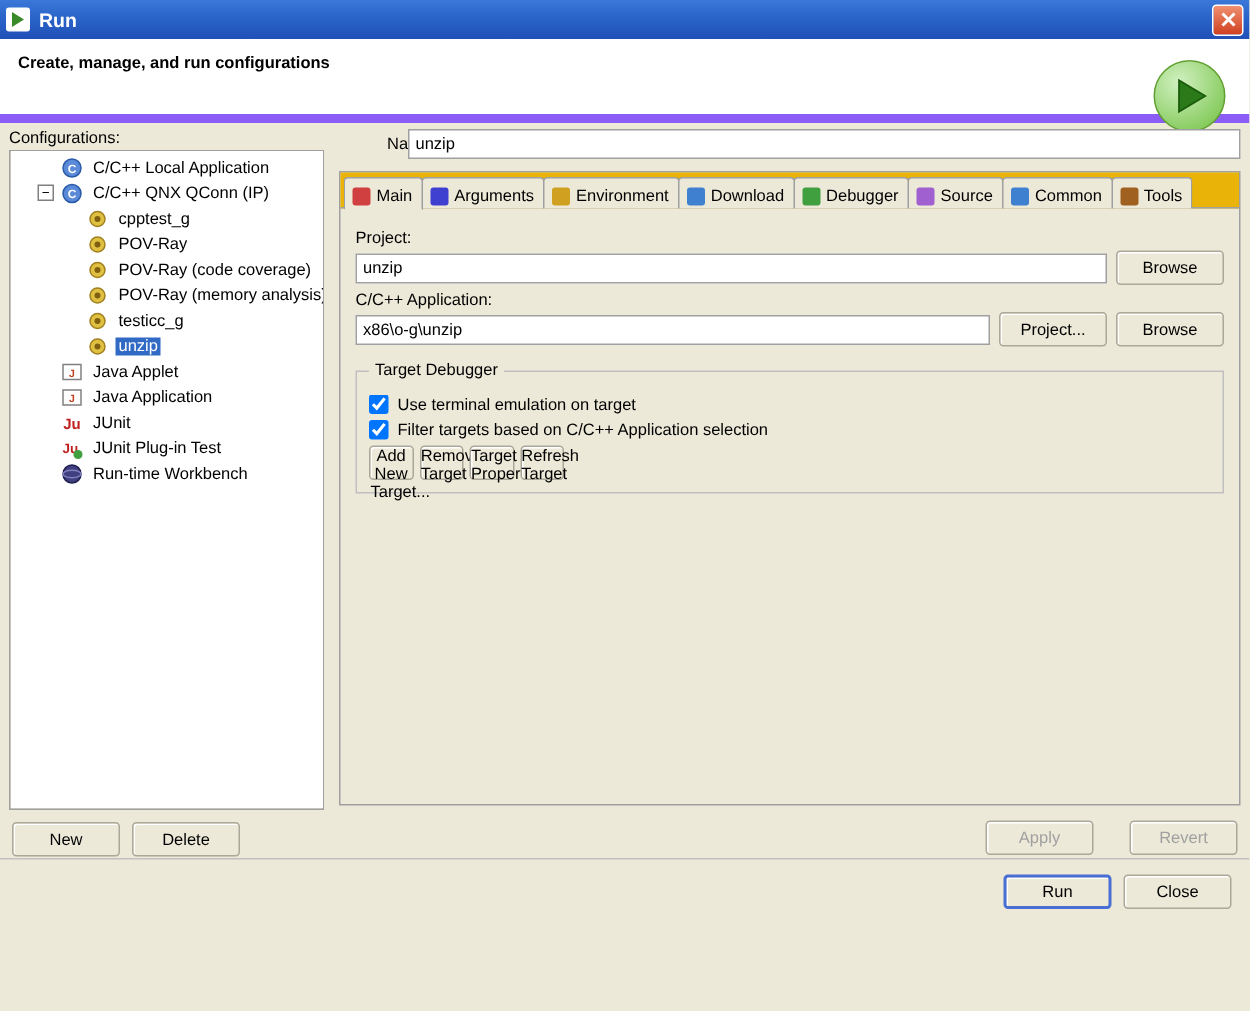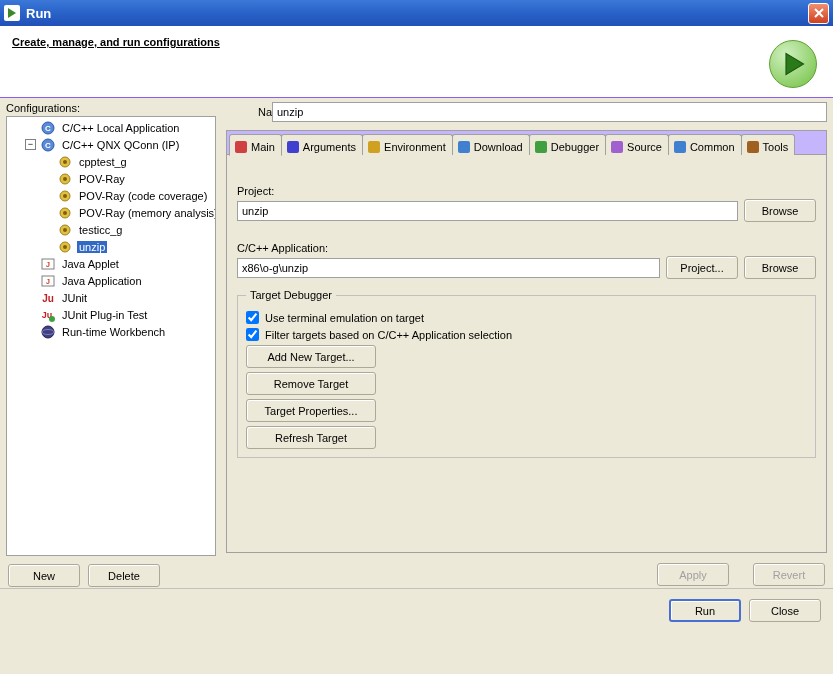--- a/index.html
+++ b/index.html
@@ -3,21 +3,21 @@
 <meta charset="utf-8">
 <style>
 * { box-sizing: border-box; margin: 0; padding: 0; }
 body { font-family: Tahoma, sans-serif; font-size: 11px; background: #ece9d8; width: 833px; height: 674px; overflow: hidden; }
 
 .titlebar { height: 26px; background: linear-gradient(to bottom, #3b78d8 0%, #2962c8 50%, #2050b8 100%); display: flex; align-items: center; padding: 0 4px; color: white; font-weight: bold; font-size: 13px; }
 .titlebar .icon { width: 16px; height: 16px; background: #fff; margin-right: 6px; border-radius: 2px; display:flex; align-items:center; justify-content:center; }
 .titlebar .icon svg { width:12px; height:12px; }
 .close-btn { width: 21px; height: 21px; background: linear-gradient(to bottom, #f09070, #d04020); border: 1px solid #fff; border-radius: 3px; margin-left: auto; display: flex; align-items: center; justify-content: center; color: white; font-weight: bold; cursor: pointer; }
 
-.header { padding: 10px 12px 4px; background: #fff; border-bottom: 1px solid #8b5cf6; height: 72px; display:flex;text-decoration:underline; }
+.header { padding: 10px 12px 4px; background: #fff; border-bottom: 6px solid #8b5cf6; height: 56px; display:flex; }
 .header-text { flex:1; }
 .header h1 { font-size: 11px; font-weight: bold; margin-bottom: 4px; }
 .header-icon { width:48px; height:48px; border-radius:50%; background:radial-gradient(circle at 35% 30%, #d0f0c0, #70c040); border:1px solid #60a030; display:flex; align-items:center; justify-content:center; margin-top:4px; margin-right:4px;}
 .header-icon svg { width:28px; height:28px; }
 
 .body { display: flex; padding: 4px 6px 0 6px; height: 490px; }
 
 .left-col { width: 210px; display: flex; flex-direction: column; }
 .left-label { margin-bottom: 2px; }
 .tree { flex: 1; background: #fff; border: 1px solid #a0a0a0; overflow: auto; padding: 2px 0; min-height: 440px; }
@@ -34,39 +34,39 @@
 .btn { height: 23px; padding: 0 0; background: #ece9d8; border: 1px solid #aca899; border-radius: 3px; font-size: 11px; font-family: inherit; cursor: pointer; min-width: 72px; box-shadow: inset 1px 1px 0 #fff; }
 .btn:disabled { color: #a0a0a0; cursor: default; }
 .btn.default { border: 2px solid #4a6fd4; padding: 0 11px; }
 
 .right-col { flex: 1; padding-left: 10px; display:flex; flex-direction:column; }
 .name-row { display: flex; align-items: center; margin-bottom: 8px; }
 .name-row label { width: 46px; padding-left: 32px; }
 .textfield { flex:1; height: 20px; border: 1px solid #a0a0a0; padding: 2px 4px; font-family: inherit; font-size: 11px; background:#fff; }
 
 .tab-panel { flex:1; border: 1px solid #a0a0a0; background: #ece9d8; display:flex; flex-direction:column; position:relative; }
-.tabs { display: flex; background:#c4b5fd; border-bottom:1px solid #a0a0a0; height:24px; padding-left:2px; padding-top:3px; gap:0; }
+.tabs { display: flex; background:#eab308; border-bottom:1px solid #a0a0a0; height:24px; padding-left:2px; padding-top:3px; gap:0; }
 .tab { height: 21px; padding: 3px 6px 0 4px; border: 1px solid #a0a0a0; border-bottom:none; background: #ece9d8; font-size:11px; display:flex; align-items:center; gap:3px; cursor:pointer; border-radius:3px 3px 0 0; margin-right:-1px; position:relative; }
 .tab.active { background:#ece9d8; border-bottom:1px solid #ece9d8; margin-bottom:-1px; z-index:2; height:22px; }
 .tab .ticon { width:14px; height:14px; display:inline-flex; }
 
 .tab-content { padding: 10px 10px 6px 10px; flex:1; }
-.lblrow { margin-bottom:2px; margin-top:20px; }
+.lblrow { margin-bottom:2px; margin-top:4px; }
 .fldrow { display:flex; gap:6px; align-items:center; margin-bottom:2px; }
 .fldrow .textfield { flex:1; }
 
 fieldset.group { border:1px solid #c0c0c0; margin-top:10px; padding:6px 8px 8px 8px; }
 fieldset.group legend { padding:0 4px; }
 .chkrow { display:flex; align-items:center; gap:6px; margin:4px 0; }
 .chkrow input { width:13px; height:13px; }
 
 .target-area { display:flex; gap:6px; margin-top:4px; }
 .target-list { flex:1; height:190px; background:#fff; border:1px solid #a0a0a0; padding:2px; }
 .target-item { display:flex; align-items:center; gap:4px; padding:1px 2px; }
-.target-buttons { display:flex; flex-direction:column; gap:4px; width:130px; }
+.target-buttons { display:flex; gap:4px; width:130px; }
 .target-buttons .btn { width:100%; min-width:0; }
 
 .apply-row { display:flex; justify-content:flex-end; gap:24px; margin-top:8px; padding:2px; }
 
 .footer { border-top:1px solid #c0c0c0; padding:10px 12px; display:flex; justify-content:flex-end; gap:8px; background:#ece9d8; height:48px; }
 
 svg { display:block; }
 </style>
 </head>
 <body>

